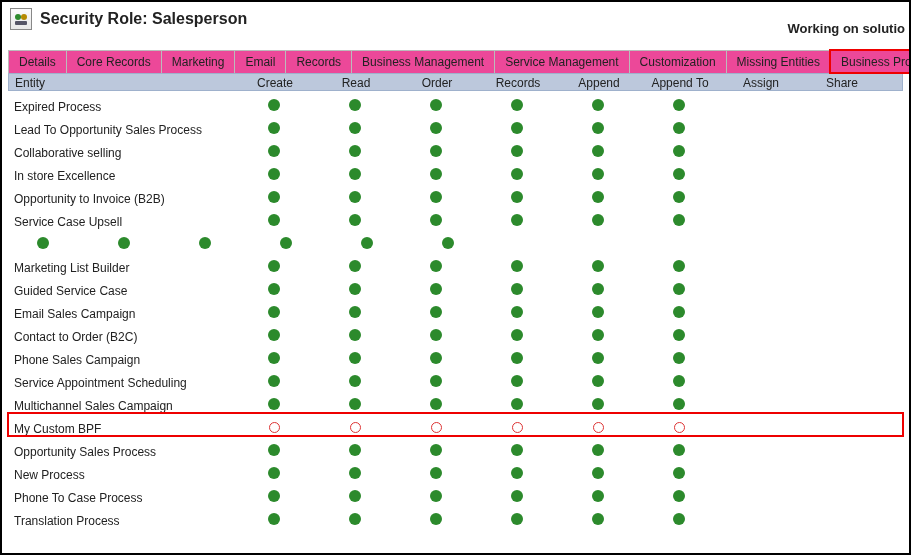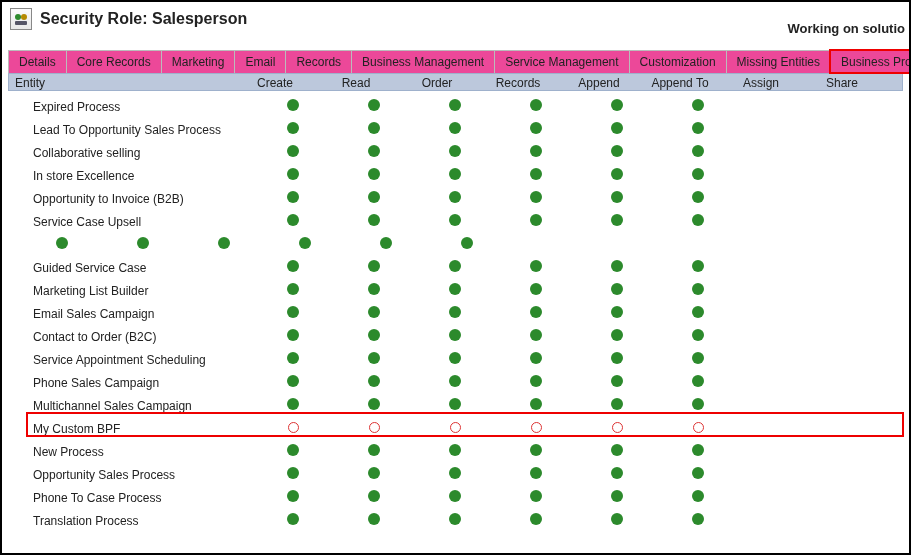--- a/index.html
+++ b/index.html
@@ -83,21 +83,20 @@
     text-align: left;
   }
   .col-perm {
     flex: 0 0 70px;
     text-align: center;
   }
   .grid-body { }
   .grid-row {
     height: 23px;
     font-size: 12px;
-    margin-left: 19px;
   }
   .grid-row.highlight {
     outline: 2px solid #e00;
     outline-offset: -1px;
   }
   .entity-name {
     padding: 0 6px;
     white-space: nowrap;
   }
   .dot-full {
@@ -226,42 +225,42 @@
         <div class="col-perm"><span class="dot-full"></span></div>
         <div class="col-perm"><span class="dot-full"></span></div>
         <div class="col-perm"><span class="dot-full"></span></div>
         <div class="col-perm"><span class="dot-full"></span></div>
         <div class="col-perm"><span class="dot-full"></span></div>
         <div class="col-perm"><span class="dot-full"></span></div>
         <div class="col-perm"></div>
         <div class="col-perm"></div>
       </div>
       <div class="grid-row">
+        <div class="col-entity entity-name">Marketing List Builder</div>
+        <div class="col-perm"><span class="dot-full"></span></div>
+        <div class="col-perm"><span class="dot-full"></span></div>
+        <div class="col-perm"><span class="dot-full"></span></div>
+        <div class="col-perm"><span class="dot-full"></span></div>
+        <div class="col-perm"><span class="dot-full"></span></div>
+        <div class="col-perm"><span class="dot-full"></span></div>
+        <div class="col-perm"></div>
+        <div class="col-perm"></div>
+      </div>
+      <div class="grid-row">
         <div class="col-entity entity-name">Guided Service Case</div>
         <div class="col-perm"><span class="dot-full"></span></div>
         <div class="col-perm"><span class="dot-full"></span></div>
         <div class="col-perm"><span class="dot-full"></span></div>
         <div class="col-perm"><span class="dot-full"></span></div>
         <div class="col-perm"><span class="dot-full"></span></div>
         <div class="col-perm"><span class="dot-full"></span></div>
         <div class="col-perm"></div>
         <div class="col-perm"></div>
       </div>
       <div class="grid-row">
-        <div class="col-entity entity-name">Marketing List Builder</div>
-        <div class="col-perm"><span class="dot-full"></span></div>
-        <div class="col-perm"><span class="dot-full"></span></div>
-        <div class="col-perm"><span class="dot-full"></span></div>
-        <div class="col-perm"><span class="dot-full"></span></div>
-        <div class="col-perm"><span class="dot-full"></span></div>
-        <div class="col-perm"><span class="dot-full"></span></div>
-        <div class="col-perm"></div>
-        <div class="col-perm"></div>
-      </div>
-      <div class="grid-row">
         <div class="col-entity entity-name">Email Sales Campaign</div>
         <div class="col-perm"><span class="dot-full"></span></div>
         <div class="col-perm"><span class="dot-full"></span></div>
         <div class="col-perm"><span class="dot-full"></span></div>
         <div class="col-perm"><span class="dot-full"></span></div>
         <div class="col-perm"><span class="dot-full"></span></div>
         <div class="col-perm"><span class="dot-full"></span></div>
         <div class="col-perm"></div>
         <div class="col-perm"></div>
       </div>
@@ -270,32 +269,32 @@
         <div class="col-perm"><span class="dot-full"></span></div>
         <div class="col-perm"><span class="dot-full"></span></div>
         <div class="col-perm"><span class="dot-full"></span></div>
         <div class="col-perm"><span class="dot-full"></span></div>
         <div class="col-perm"><span class="dot-full"></span></div>
         <div class="col-perm"><span class="dot-full"></span></div>
         <div class="col-perm"></div>
         <div class="col-perm"></div>
       </div>
       <div class="grid-row">
+        <div class="col-entity entity-name">Phone Sales Campaign</div>
+        <div class="col-perm"><span class="dot-full"></span></div>
+        <div class="col-perm"><span class="dot-full"></span></div>
+        <div class="col-perm"><span class="dot-full"></span></div>
+        <div class="col-perm"><span class="dot-full"></span></div>
+        <div class="col-perm"><span class="dot-full"></span></div>
+        <div class="col-perm"><span class="dot-full"></span></div>
+        <div class="col-perm"></div>
+        <div class="col-perm"></div>
+      </div>
+      <div class="grid-row">
         <div class="col-entity entity-name">Service Appointment Scheduling</div>
-        <div class="col-perm"><span class="dot-full"></span></div>
-        <div class="col-perm"><span class="dot-full"></span></div>
-        <div class="col-perm"><span class="dot-full"></span></div>
-        <div class="col-perm"><span class="dot-full"></span></div>
-        <div class="col-perm"><span class="dot-full"></span></div>
-        <div class="col-perm"><span class="dot-full"></span></div>
-        <div class="col-perm"></div>
-        <div class="col-perm"></div>
-      </div>
-      <div class="grid-row">
-        <div class="col-entity entity-name">Phone Sales Campaign</div>
         <div class="col-perm"><span class="dot-full"></span></div>
         <div class="col-perm"><span class="dot-full"></span></div>
         <div class="col-perm"><span class="dot-full"></span></div>
         <div class="col-perm"><span class="dot-full"></span></div>
         <div class="col-perm"><span class="dot-full"></span></div>
         <div class="col-perm"><span class="dot-full"></span></div>
         <div class="col-perm"></div>
         <div class="col-perm"></div>
       </div>
       <div class="grid-row">
@@ -314,32 +313,32 @@
         <div class="col-perm"><span class="dot-none"></span></div>
         <div class="col-perm"><span class="dot-none"></span></div>
         <div class="col-perm"><span class="dot-none"></span></div>
         <div class="col-perm"><span class="dot-none"></span></div>
         <div class="col-perm"><span class="dot-none"></span></div>
         <div class="col-perm"><span class="dot-none"></span></div>
         <div class="col-perm"></div>
         <div class="col-perm"></div>
       </div>
       <div class="grid-row">
+        <div class="col-entity entity-name">Opportunity Sales Process</div>
+        <div class="col-perm"><span class="dot-full"></span></div>
+        <div class="col-perm"><span class="dot-full"></span></div>
+        <div class="col-perm"><span class="dot-full"></span></div>
+        <div class="col-perm"><span class="dot-full"></span></div>
+        <div class="col-perm"><span class="dot-full"></span></div>
+        <div class="col-perm"><span class="dot-full"></span></div>
+        <div class="col-perm"></div>
+        <div class="col-perm"></div>
+      </div>
+      <div class="grid-row">
         <div class="col-entity entity-name">New Process</div>
-        <div class="col-perm"><span class="dot-full"></span></div>
-        <div class="col-perm"><span class="dot-full"></span></div>
-        <div class="col-perm"><span class="dot-full"></span></div>
-        <div class="col-perm"><span class="dot-full"></span></div>
-        <div class="col-perm"><span class="dot-full"></span></div>
-        <div class="col-perm"><span class="dot-full"></span></div>
-        <div class="col-perm"></div>
-        <div class="col-perm"></div>
-      </div>
-      <div class="grid-row">
-        <div class="col-entity entity-name">Opportunity Sales Process</div>
         <div class="col-perm"><span class="dot-full"></span></div>
         <div class="col-perm"><span class="dot-full"></span></div>
         <div class="col-perm"><span class="dot-full"></span></div>
         <div class="col-perm"><span class="dot-full"></span></div>
         <div class="col-perm"><span class="dot-full"></span></div>
         <div class="col-perm"><span class="dot-full"></span></div>
         <div class="col-perm"></div>
         <div class="col-perm"></div>
       </div>
       <div class="grid-row">

